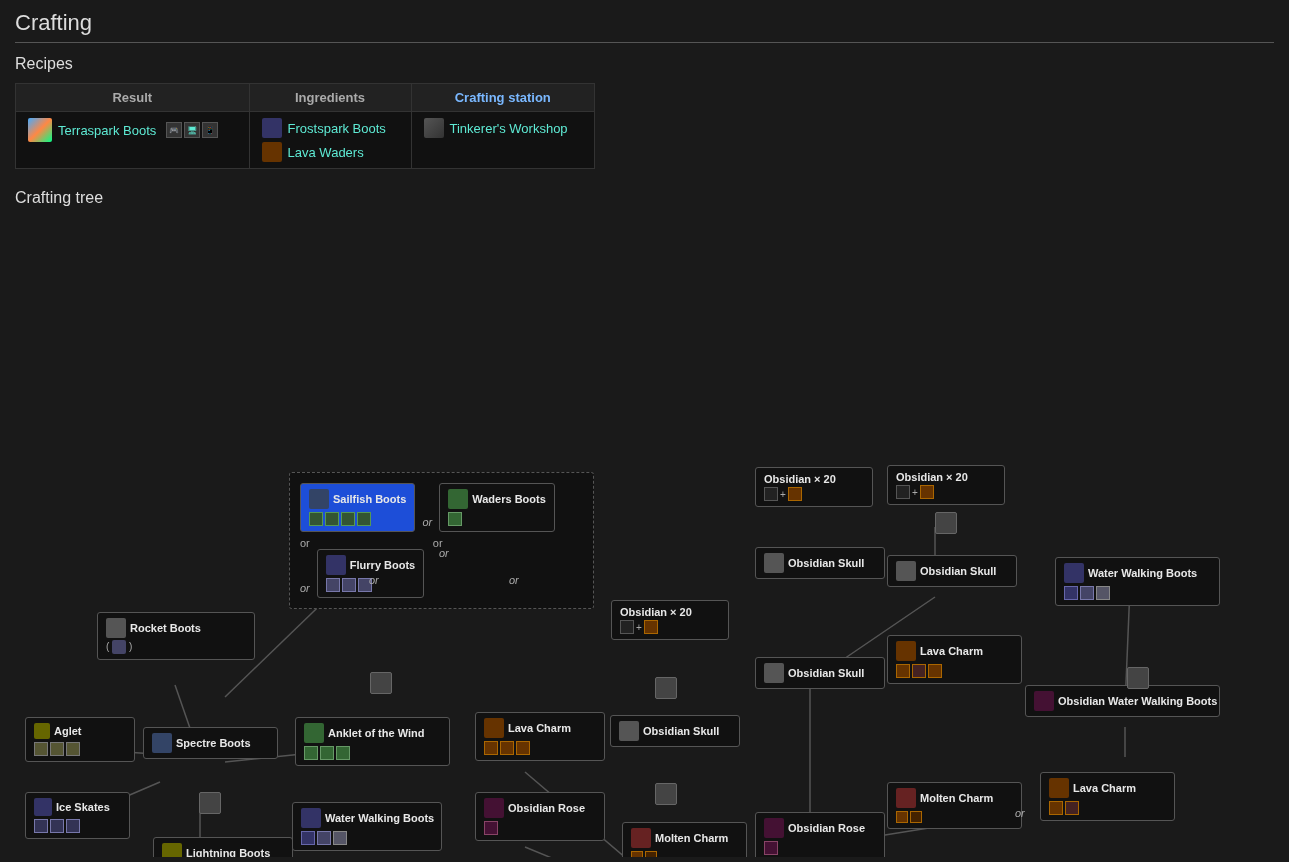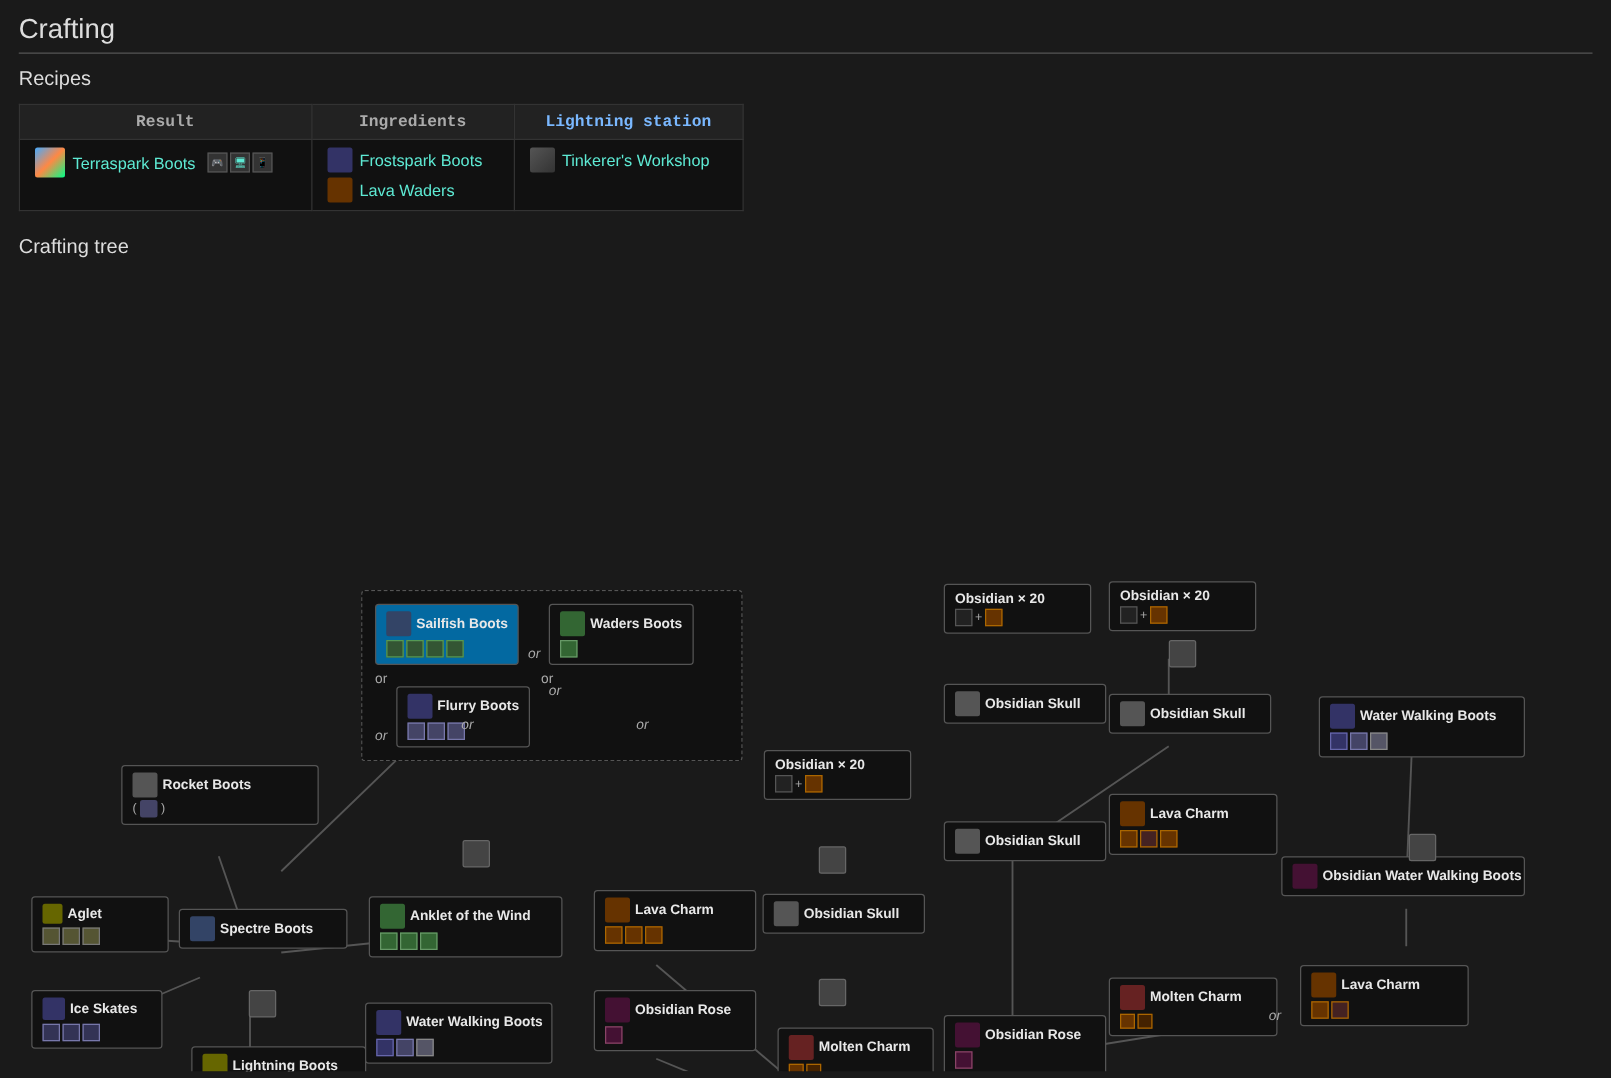--- a/index.html
+++ b/index.html
@@ -34,21 +34,20 @@
       border: 1px solid #333;
       min-width: 580px;
     }
     .recipes-table th {
       background: #222;
       color: #aaa;
       padding: 6px 16px;
       border: 1px solid #333;
       font-weight: bold;
       font-size: 13px;
-      font-family: Liberation Mono, monospace;
     }
     .recipes-table th.station-col { color: #7ab8ff; }
     .recipes-table td {
       padding: 6px 12px;
       border: 1px solid #333;
       vertical-align: middle;
       color: #5eead4;
     }
     .recipes-table .item-cell {
       display: flex;
@@ -157,21 +156,21 @@
 
 <h1>Crafting</h1>
 
 <div class="recipes-section">
   <h2>Recipes</h2>
   <table class="recipes-table">
     <thead>
       <tr>
         <th>Result</th>
         <th>Ingredients</th>
-        <th class="station-col">Lightning station</th>
+        <th class="station-col">Crafting station</th>
       </tr>
     </thead>
     <tbody>
       <tr class="recipe-row">
         <td>
           <div class="item-cell">
             <span class="mini-icon" style="background:linear-gradient(135deg,#4af,#f84,#0f8);width:24px;height:24px;"></span>
             <span>Terraspark Boots</span>
             <div class="item-sprites">
               <span class="sprite-box">🎮</span>
@@ -288,21 +287,21 @@
       </div>
       <div style="display:flex;gap:2px;margin-top:3px;">
         <span style="width:14px;height:14px;background:#335;display:inline-block;border:1px solid #77a;"></span>
         <span style="width:14px;height:14px;background:#335;display:inline-block;border:1px solid #77a;"></span>
         <span style="width:14px;height:14px;background:#335;display:inline-block;border:1px solid #77a;"></span>
       </div>
     </div>
 
     <div class="node node-dashed" style="left:274px;top:255px;width:305px;padding:10px;">
       
-      <div style="display:inline-block;background:#0369a1;border:1px solid #555;padding:5px 8px;border-radius:3px;margin-bottom:5px;margin-right:4px;">
+      <div style="display:inline-block;background:#1d4ed8;border:1px solid #555;padding:5px 8px;border-radius:3px;margin-bottom:5px;margin-right:4px;">
         <div class="node-row">
           <span class="mini-icon icon-small-teal"></span>
           <span class="node-name">Sailfish Boots</span>
         </div>
         <div style="display:flex;gap:2px;margin-top:3px;">
           <span style="width:14px;height:14px;background:#353;display:inline-block;border:1px solid #595;"></span>
           <span style="width:14px;height:14px;background:#353;display:inline-block;border:1px solid #595;"></span>
           <span style="width:14px;height:14px;background:#353;display:inline-block;border:1px solid #595;"></span>
           <span style="width:14px;height:14px;background:#353;display:inline-block;border:1px solid #595;"></span>
         </div>

